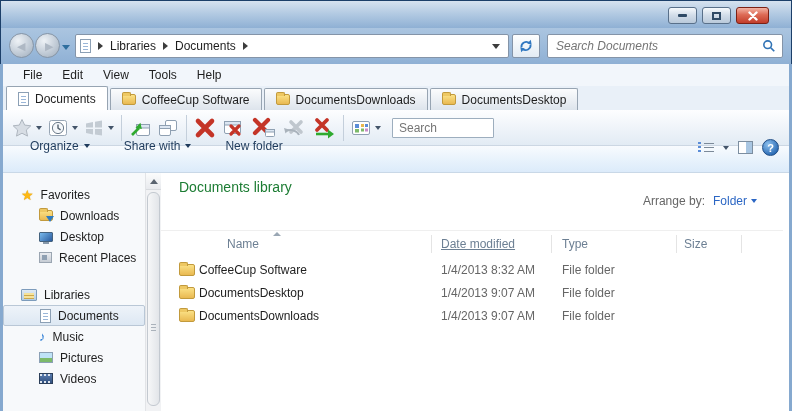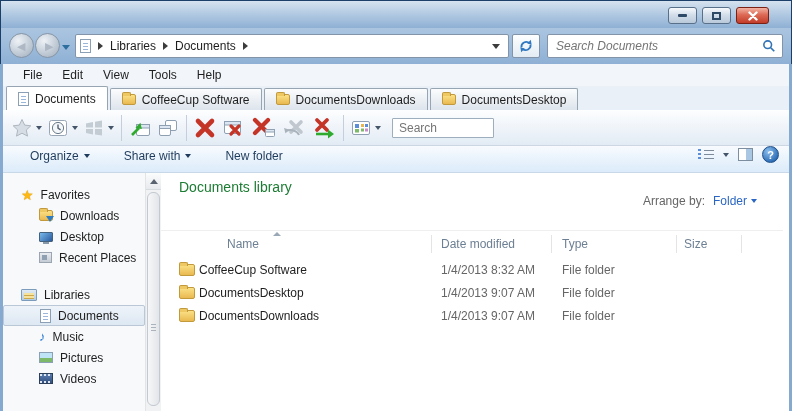--- a/index.html
+++ b/index.html
@@ -62,21 +62,21 @@
   .tbtn { height:28px; display:flex; align-items:center; justify-content:center; padding:0 2px; }
   .tsep { width:1px; height:26px; background:#c4cfdb; margin:0 4px; }
   .tiny-drop { width:0; height:0; border-left:3px solid transparent; border-right:3px solid transparent;
     border-top:4px solid #44556a; margin:0 3px 0 1px; }
   .tsearch { width:102px; height:20px; border:1px solid #9daebe; border-radius:1px; margin-left:8px; }
   .tsearch input { width:100%; height:100%; border:none; outline:none; padding:0 6px; font:12px "Liberation Sans",sans-serif; color:#3b82f6; background:#fff; }
 
   
   .commandbar { position:absolute; left:3px; top:146px; right:3px; height:27px;
     background:linear-gradient(180deg,#f8fbfe 0%,#e9f3fc 50%,#dcebfa 100%);
-    border-bottom:1px solid #c9d8e7; display:flex; align-items:flex-start; padding:0 10px 7px 17px; color:#1f3b5c; }
+    border-bottom:1px solid #c9d8e7; display:flex; align-items:flex-end; padding:0 10px 16px 17px; color:#1f3b5c; }
   .cmditem { display:flex; align-items:center; gap:5px; padding:3px 10px; margin-right:14px; }
   .cmd-drop { width:0; height:0; border-left:3.5px solid transparent; border-right:3.5px solid transparent; border-top:4px solid #1f3b5c; }
   .cmd-right { margin-left:auto; display:flex; align-items:center; gap:9px; }
 
   
   .content { position:absolute; left:3px; top:173px; right:3px; bottom:0; background:#fff; display:flex; }
 
   .sidebar { width:142px; background:#f7f9fb; padding-top:11px; }
   .side-section { margin-bottom:0; }
   .side-row { height:21px; display:flex; align-items:center; gap:7px; padding-left:18px; color:#1e1e1e; }
@@ -410,21 +410,21 @@
         <span class="val">
           <span>Folder</span>
           <span class="arr-drop"></span>
         </span>
       </div>
 
       <div class="colhead">
         <span class="sort-tri"></span>
         <span class="c" style="left:28px;margin-left:38px;">Name</span>
         <span class="csep" style="left:270px;"></span>
-        <span class="c" style="left:280px;">Date modified</span>
+        <span class="c" style="left:280px;text-decoration:underline;">Date modified</span>
         <span class="csep" style="left:390px;"></span>
         <span class="c" style="left:401px;">Type</span>
         <span class="csep" style="left:515px;"></span>
         <span class="c" style="left:523px;">Size</span>
         <span class="csep" style="left:580px;"></span>
       </div>
 
       <div class="rows">
         <div class="frow">
           <span class="ficon icon-folder"></span>

